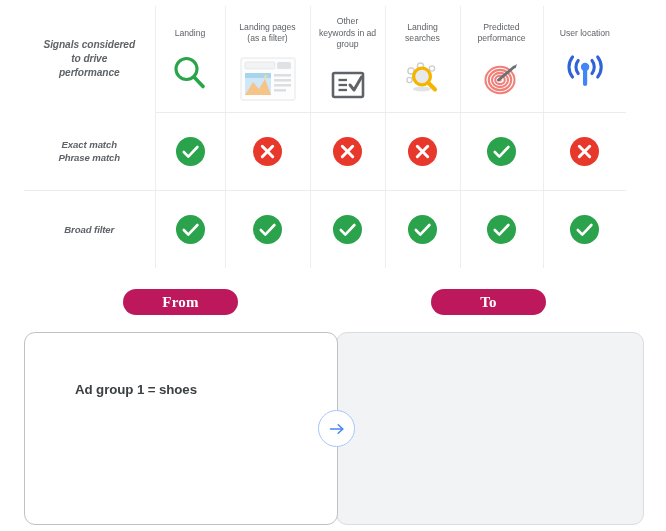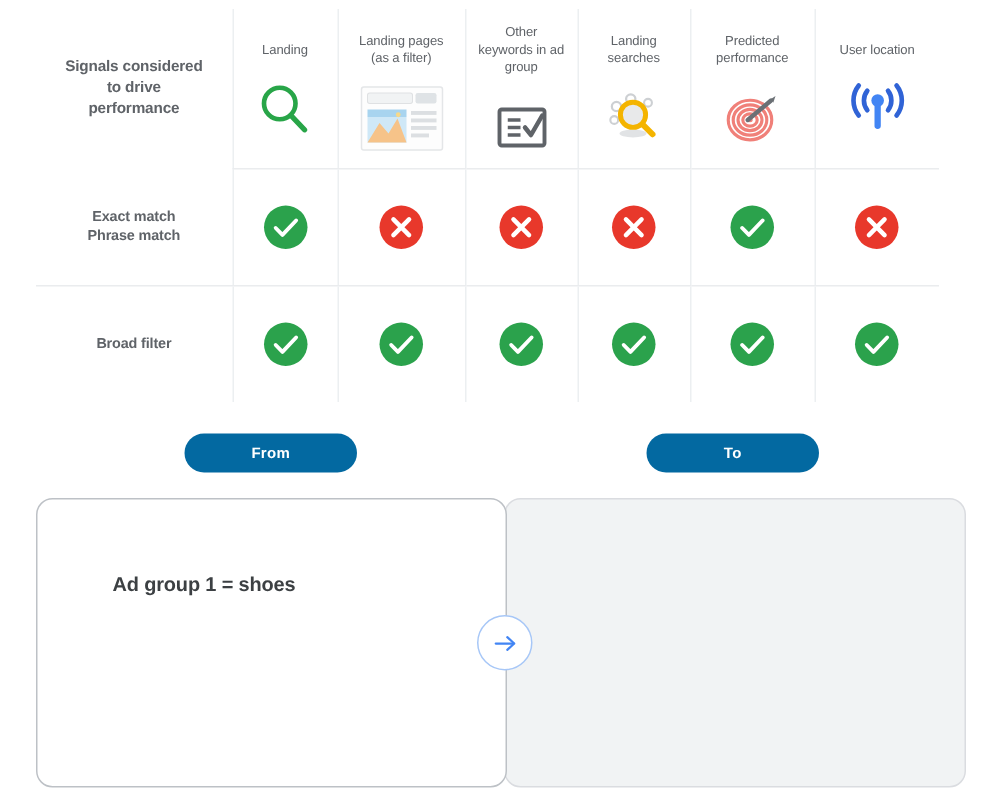--- a/index.html
+++ b/index.html
@@ -55,20 +55,21 @@
     white-space: pre-line;
   }
   .hdr-icon {
     height: 52px;
     margin-top: 8px;
     display: flex; align-items: center; justify-content: center;
   }
   .row-label-cell {
     text-align: center;
     padding-right: 4px;
+    font-style: italic;
   }
   .row-label-main {
     font-size: 10.2px;
     font-weight: bold;
     color: #5f6368;
     line-height: 14px;
     white-space: pre-line;
     letter-spacing: -0.1px;
   }
   .data-cell {
@@ -98,28 +99,28 @@
   }
   .badge.ok  { background: #2ba24c; }
   .badge.no  { background: #e8382b; }
   .badge svg { position: absolute; left: 0; top: 0; }
 
   
   .pill {
     position: absolute;
     height: 26px;
     border-radius: 13px;
-    background: #0369a1;
+    background: #be185d;
     color: #ffffff;
-    font-size: 10px;
+    font-size: 15px;
     font-weight: bold;
     letter-spacing: 0.2px;
     display: flex; align-items: center; justify-content: center;
     border: none;
-    font-family: Liberation Sans, sans-serif;
+    font-family: Liberation Serif, serif;
     cursor: pointer;
   }
   .pill-from { left: 123px; top: 289px; width: 115px; }
   .pill-to   { left: 431px; top: 289px; width: 115px; }
 
   
   .panels {
     position: absolute;
     left: 24px; top: 332px;
     width: 516px; height: 193px;

